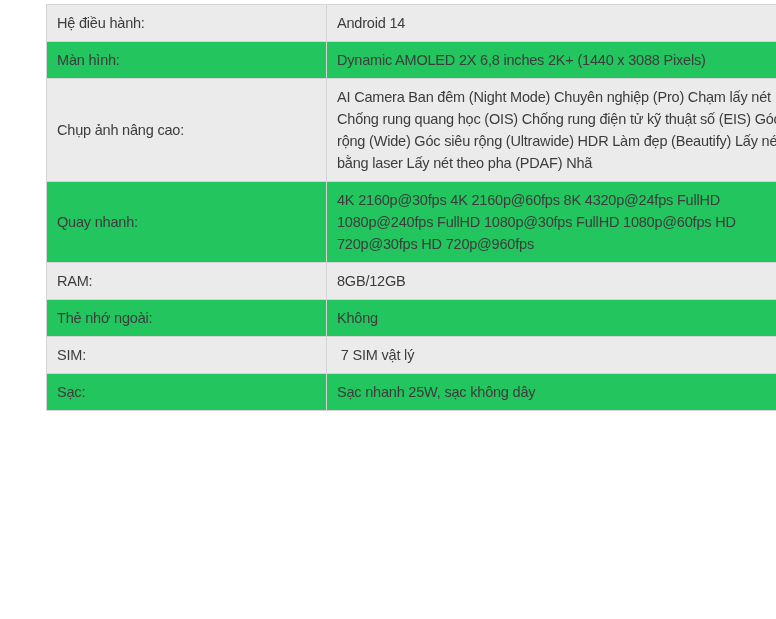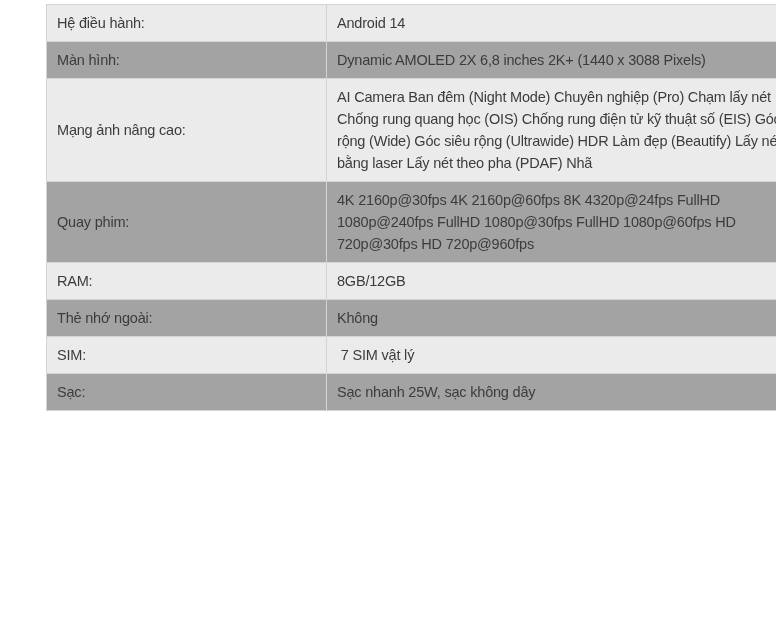--- a/index.html
+++ b/index.html
@@ -24,21 +24,21 @@
     color: #3c3c3c;
     font-size: 14.5px;
     letter-spacing: -0.2px;
   }
   table.spec-table col.col-label { width: 280px; }
   table.spec-table td {
     border: 1px solid #d4d4d4;
     padding: 7px 10px 7px 10px;
     line-height: 22px;
     vertical-align: middle;
-    background: #a3a3a3;
+    background: #22c55e;
     word-wrap: break-word;
   }
   table.spec-table tr:nth-child(odd) td {
     background: #ebebeb;
   }
   td.spec-value-cell {
     white-space: pre-wrap;
   }
 </style>
 </head>
@@ -53,25 +53,25 @@
     <tbody>
         <tr>
     <td class="spec-label-cell">Hệ điều hành:</td>
     <td class="spec-value-cell">Android 14</td>
   </tr>
         <tr>
     <td class="spec-label-cell">Màn hình:</td>
     <td class="spec-value-cell">Dynamic AMOLED 2X 6,8 inches 2K+ (1440 x 3088 Pixels)</td>
   </tr>
         <tr>
-    <td class="spec-label-cell">Mạng ảnh nâng cao:</td>
+    <td class="spec-label-cell">Chụp ảnh nâng cao:</td>
     <td class="spec-value-cell">AI Camera Ban đêm (Night Mode) Chuyên nghiệp (Pro) Chạm lấy nét Chống rung quang học (OIS) Chống rung điện tử kỹ thuật số (EIS) Góc rộng (Wide) Góc siêu rộng (Ultrawide) HDR Làm đẹp (Beautify) Lấy nét bằng laser Lấy nét theo pha (PDAF) Nhã</td>
   </tr>
         <tr>
-    <td class="spec-label-cell">Quay phim:</td>
+    <td class="spec-label-cell">Quay nhanh:</td>
     <td class="spec-value-cell">4K 2160p@30fps 4K 2160p@60fps 8K 4320p@24fps FullHD 1080p@240fps FullHD 1080p@30fps FullHD 1080p@60fps HD 720p@30fps HD 720p@960fps</td>
   </tr>
         <tr>
     <td class="spec-label-cell">RAM:</td>
     <td class="spec-value-cell">8GB/12GB</td>
   </tr>
         <tr>
     <td class="spec-label-cell">Thẻ nhớ ngoài:</td>
     <td class="spec-value-cell">Không</td>
   </tr>

